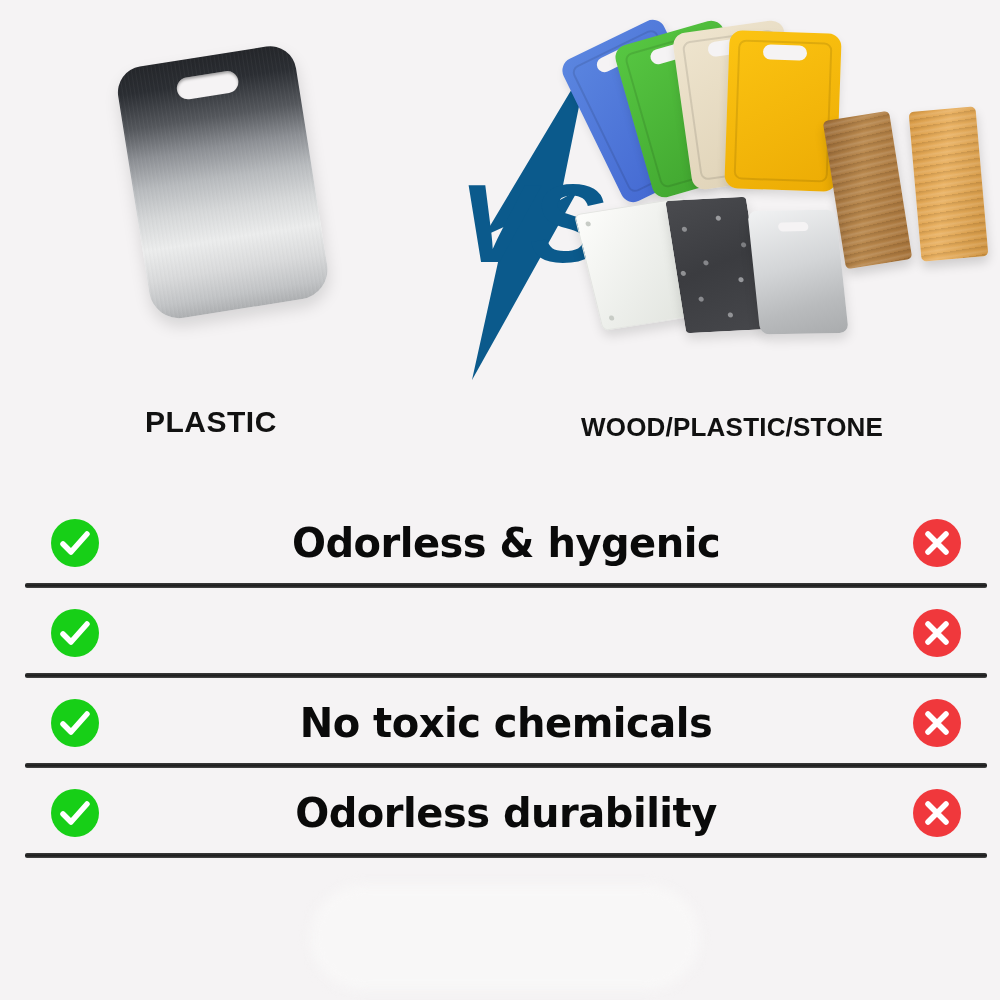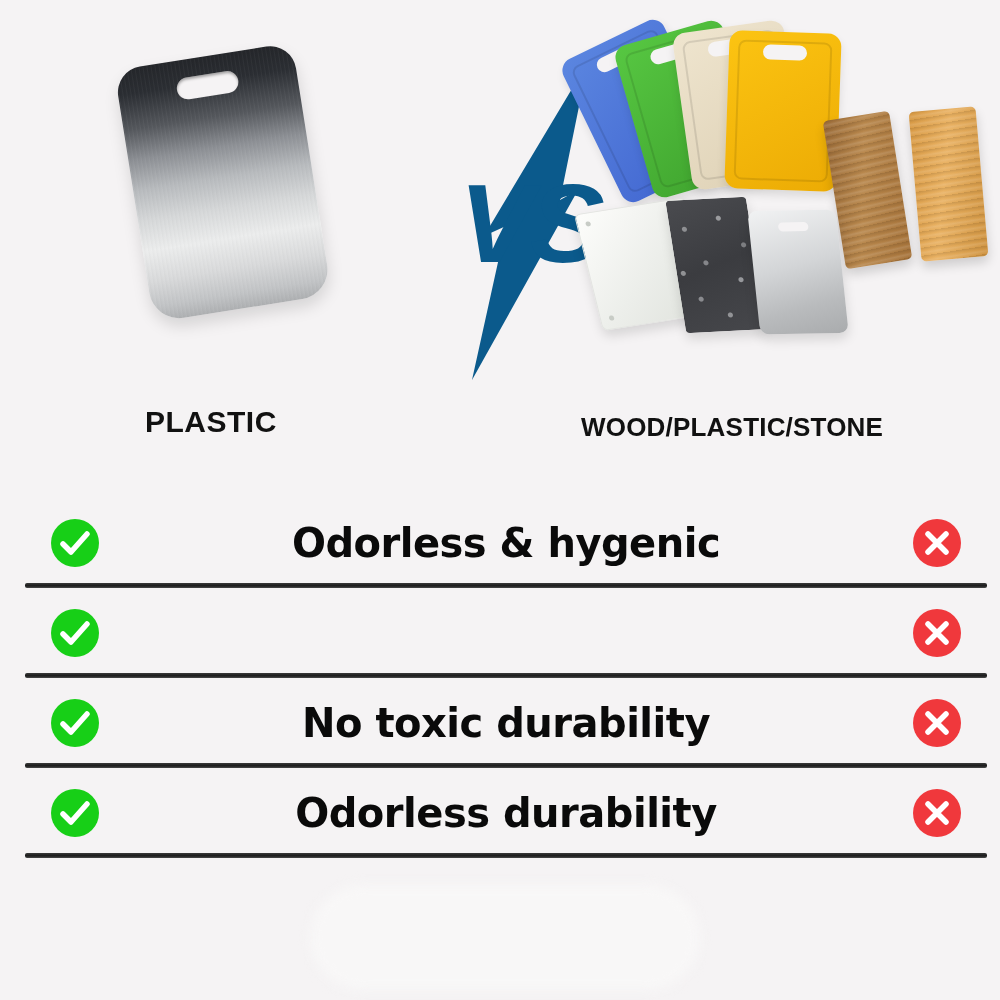--- a/index.html
+++ b/index.html
@@ -275,21 +275,21 @@
       <div class="divider"></div>
     </div>
 
     <div class="row">
       <div class="cell-icon left">
         <svg class="ico" viewBox="0 0 50 50">
           <circle cx="25" cy="25" r="24" fill="#17cf17"></circle>
           <path d="M13 26 L21 34 L37 16" stroke="#ffffff" stroke-width="5.5" fill="none" stroke-linecap="round" stroke-linejoin="round"></path>
         </svg>
       </div>
-      <div class="feature">No toxic durability</div>
+      <div class="feature">No toxic chemicals</div>
       <div class="cell-icon right">
         <svg class="ico" viewBox="0 0 50 50">
           <circle cx="25" cy="25" r="24" fill="#f0383c"></circle>
           <path d="M16 16 L34 34 M34 16 L16 34" stroke="#ffffff" stroke-width="5.5" fill="none" stroke-linecap="round"></path>
         </svg>
       </div>
       <div class="divider"></div>
     </div>
 
     <div class="row">

